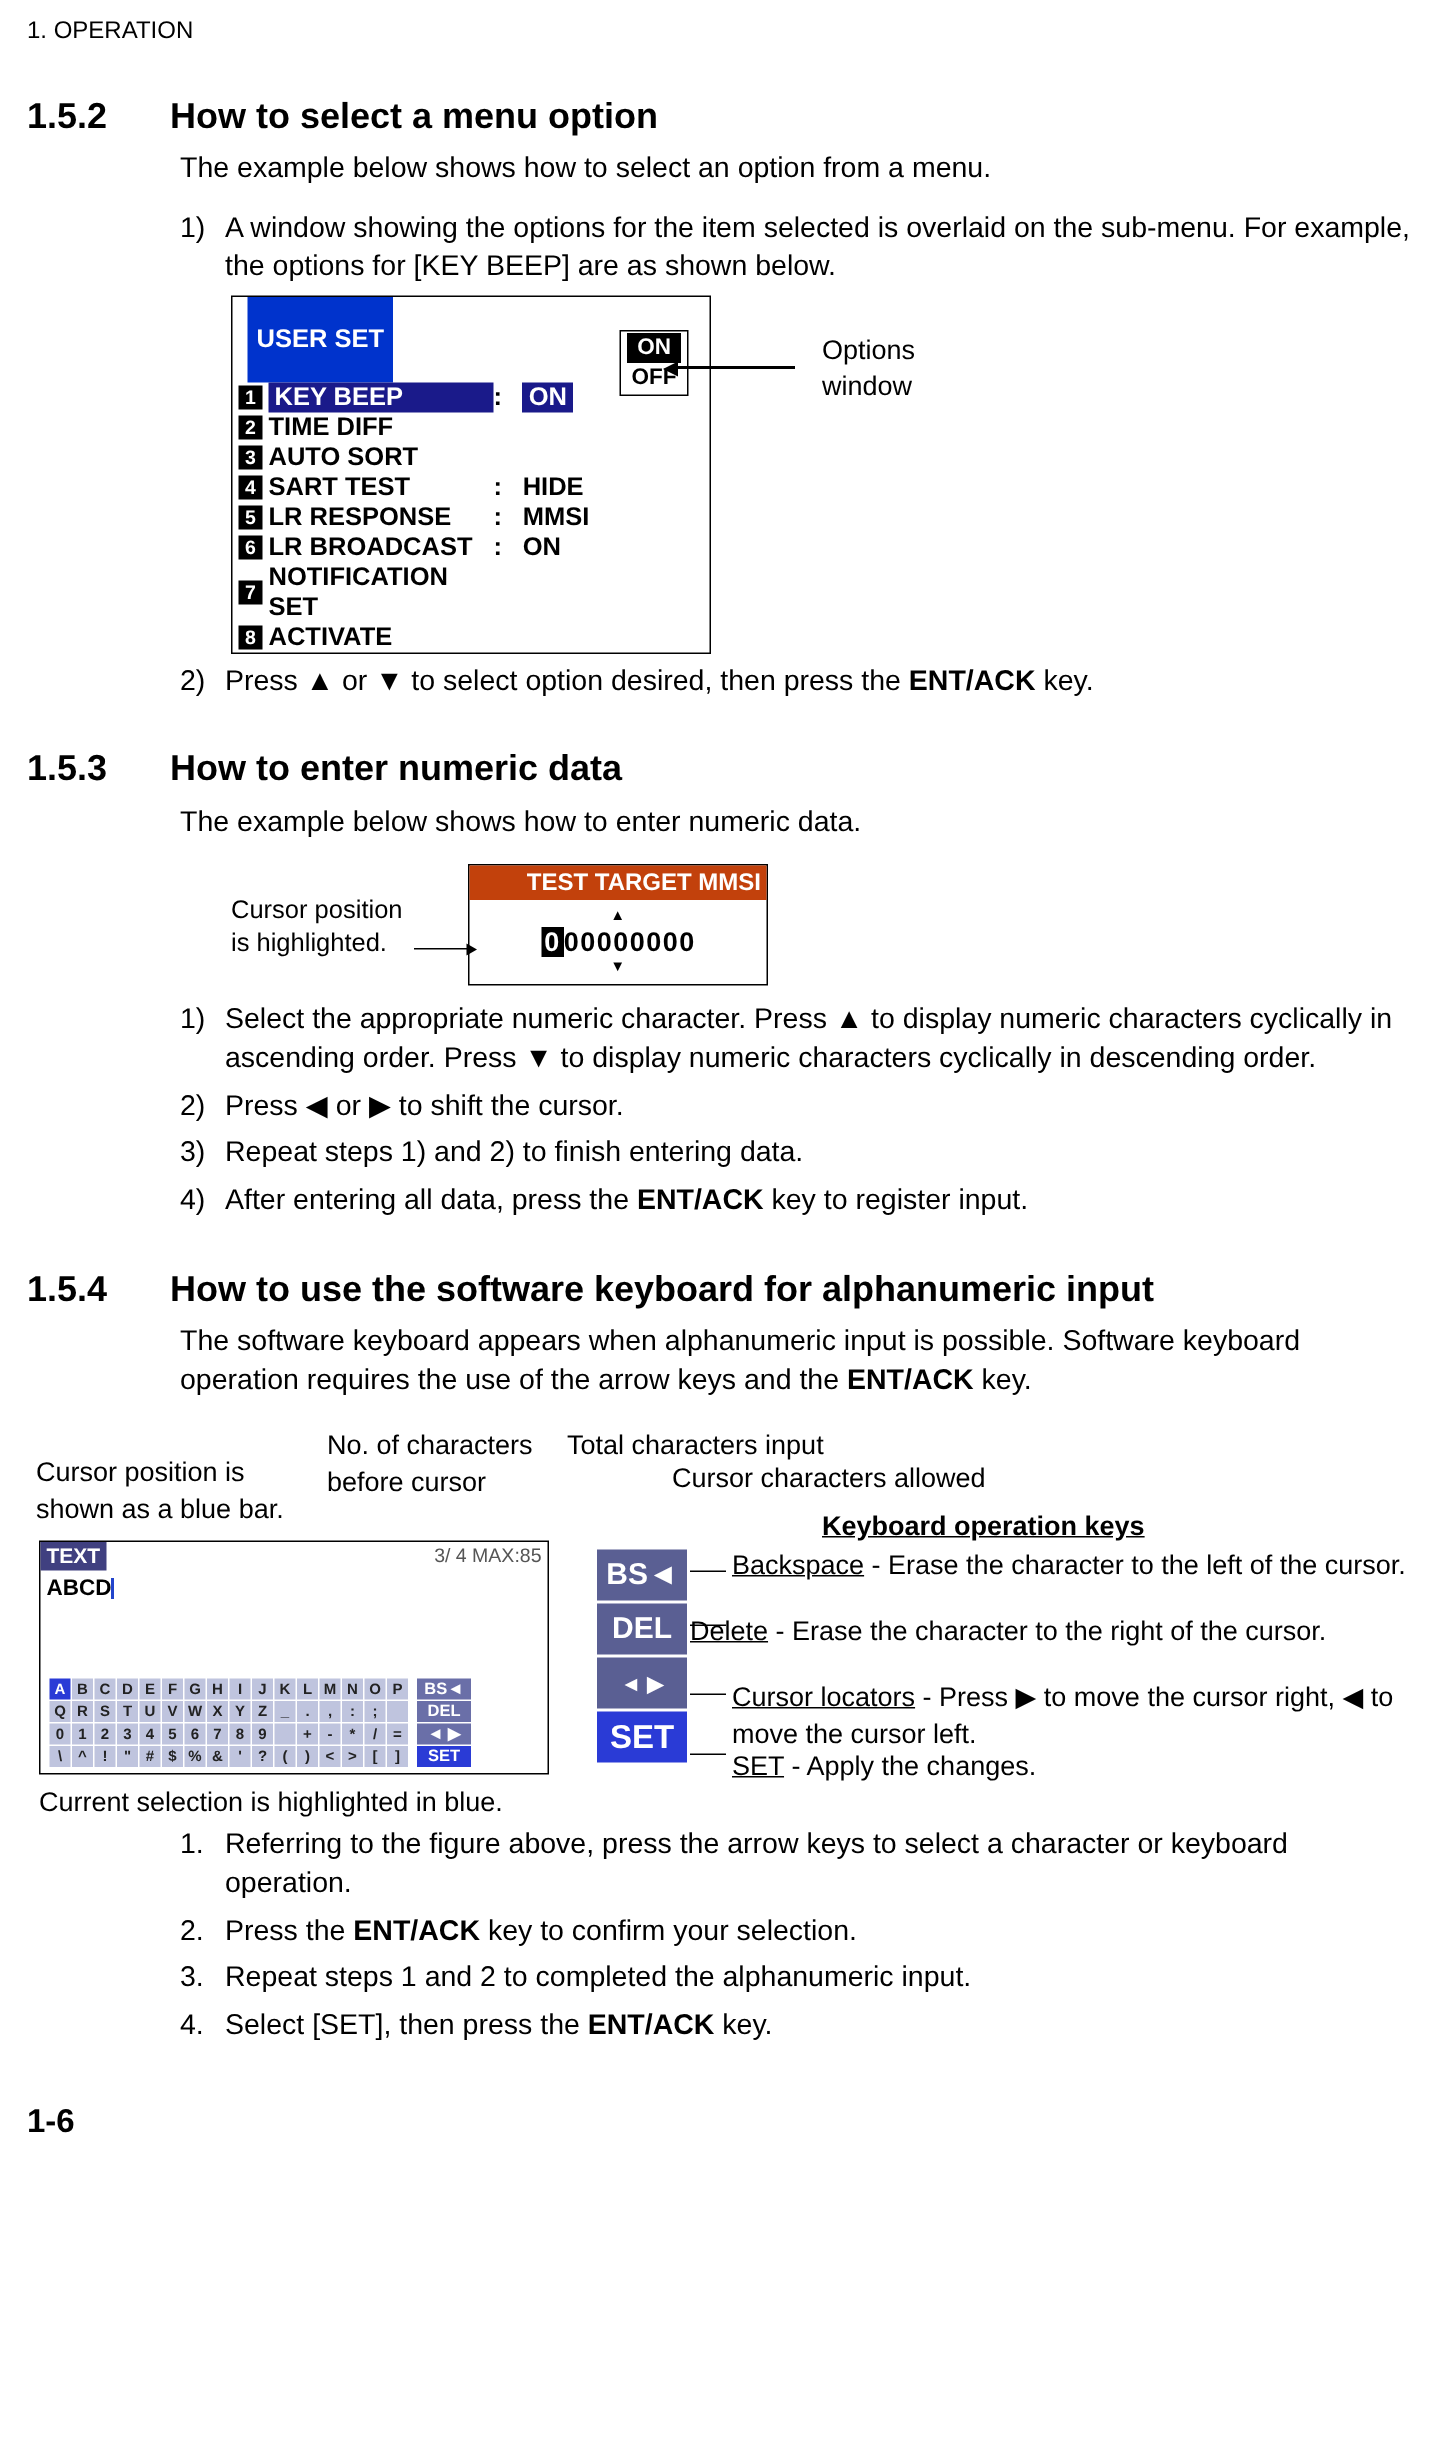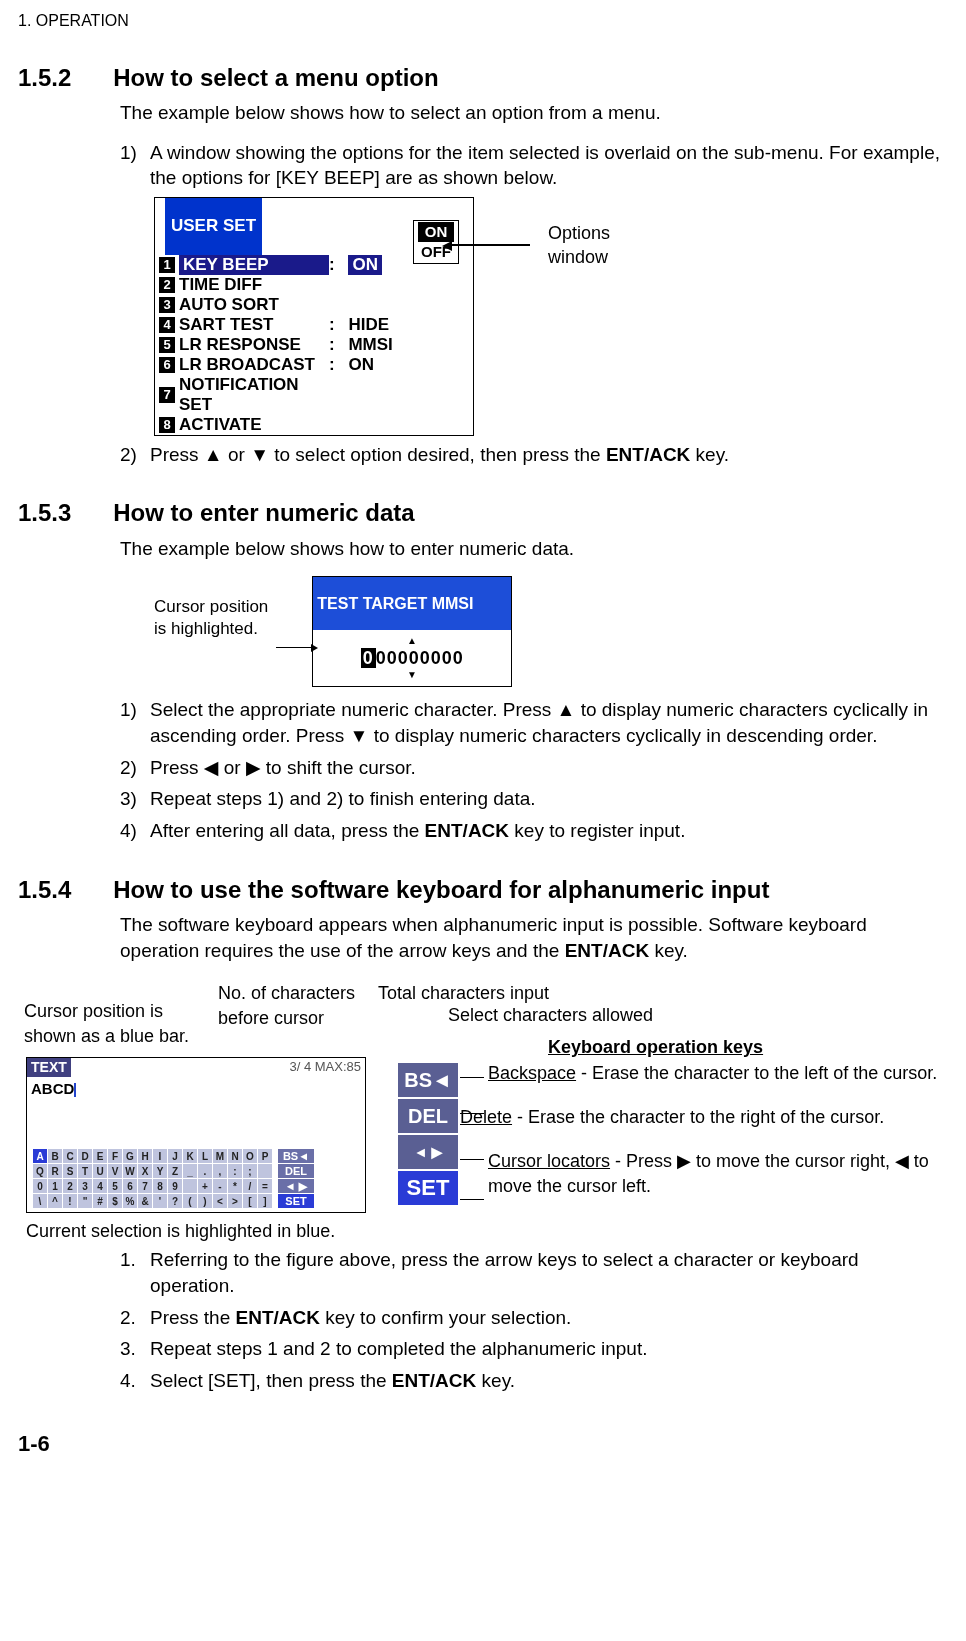--- a/index.html
+++ b/index.html
@@ -35,21 +35,21 @@
   .menu-val { }
   .menu-hi { background:#1a1a8a; color:#fff; padding:0 4px;}
   .opt-popup { position:absolute; right:14px; top:22px; border:1px solid #000; background:#fff; padding:1px 4px; font-size:15px; text-align:center;}
   .opt-on { background:#000; color:#fff; padding:0 6px; }
   .opt-off { padding:0 3px;}
   .arrow-line { border-top:2px solid #000; width:80px; position:relative; }
   .arrow-line::before { content:""; position:absolute; left:-8px; top:-5px; border-top:5px solid transparent; border-bottom:5px solid transparent; border-right:10px solid #000;}
   .mmsi-wrap { display:flex; align-items:flex-start; margin-left:0px; margin-bottom:10px;}
   .mmsi-caption { font-size:17px; text-align:left; margin-right:8px; margin-top:20px;}
   .mmsi-box { border:1px solid #000; width:200px; font-weight:bold;}
-  .mmsi-title { background:#1d4ed8; color:#fff; font-size:16px; padding:16px 4px; text-align:left;}
+  .mmsi-title { background:#c2410c; color:#fff; font-size:16px; padding:1px 4px; text-align:right;}
   .mmsi-value { text-align:center; padding:6px 0; font-size:18px; letter-spacing:1px; position:relative;}
   .mmsi-value .cur { background:#000; color:#fff; padding:0 2px;}
   .tri { font-size:10px; line-height:10px;}
   .kb-figure { position:relative; margin: 18px 0 6px 0; height:260px; font-size:16px;}
   .kb-screen { position:absolute; left:8px; top:76px; width:340px; height:156px; border:1px solid #000; background:#fff;}
   .kb-title { background:#404080; color:#fff; font-size:14px; font-weight:bold; padding:0 4px;}
   .kb-info { font-size:13px; color:#555; text-align:right; padding:0 4px;}
   .kb-text-row { font-size:15px; padding:2px 4px; font-weight:bold;}
   .kb-text-row .cursorbar { display:inline-block; width:2px; height:14px; background:#2244cc; vertical-align:middle;}
   .kb-keys { position:absolute; left:6px; bottom:4px; display:flex; gap:6px;}
@@ -186,26 +186,27 @@
   </div>
 </div>
 
 <div class="kb-figure">
 
   <div class="kb-annot" style="left:6px; top:18px; white-space:pre-line;">Cursor position is
 shown as a blue bar.</div>
   <div class="kb-annot" style="left:200px; top:0px; white-space:pre-line;">No. of characters
 before cursor</div>
   <div class="kb-annot" style="left:360px; top:0px;">Total characters input</div>
-  <div class="kb-annot" style="left:430px; top:22px;">Select characters allowed</div>
+  <div class="kb-annot" style="left:430px; top:22px;">Cursor characters allowed</div>
   <div class="kb-annot u" style="left:530px; top:54px;">Keyboard operation keys</div>
 
   <div class="kb-annot" style="left:470px; top:80px; width:470px;"><span style="text-decoration:underline;">Backspace</span><span> - Erase the character to the left of the cursor.</span></div>
   <div class="kb-annot" style="left:442px; top:124px; width:470px;"><span style="text-decoration:underline;">Delete</span><span> - Erase the character to the right of the cursor.</span></div>
   <div class="kb-annot" style="left:470px; top:168px; width:470px;"><span style="text-decoration:underline;">Cursor locators</span><span> - Press ▶ to move the cursor right, ◀ to move the cursor left.</span></div>
+  <div class="kb-annot" style="left:470px; top:214px; width:470px;"><span style="text-decoration:underline;">SET</span><span> - Apply the changes.</span></div>
 
   <div class="kb-annot" style="left:8px; top:238px;">Current selection is highlighted in blue.</div>
 
   <div class="kb-screen">
     <div style="display:flex; justify-content:space-between;">
       <span class="kb-title">TEXT</span>
       <span class="kb-info">3/  4  MAX:85</span>
     </div>
     <div class="kb-text-row"><span>ABCD</span><span class="cursorbar"></span></div>
     <div class="kb-keys">

